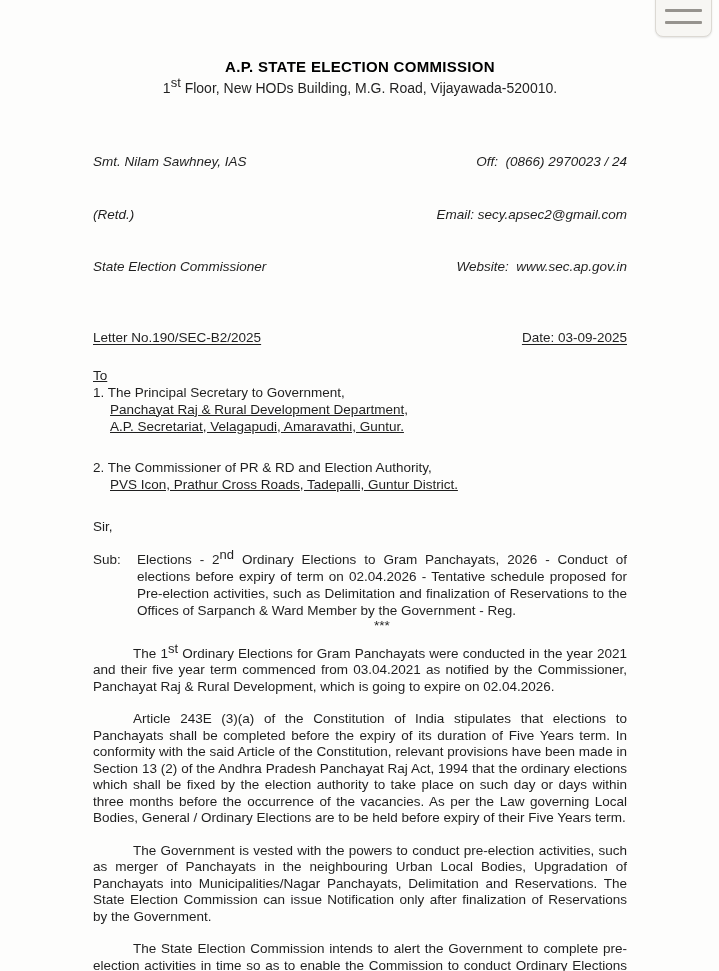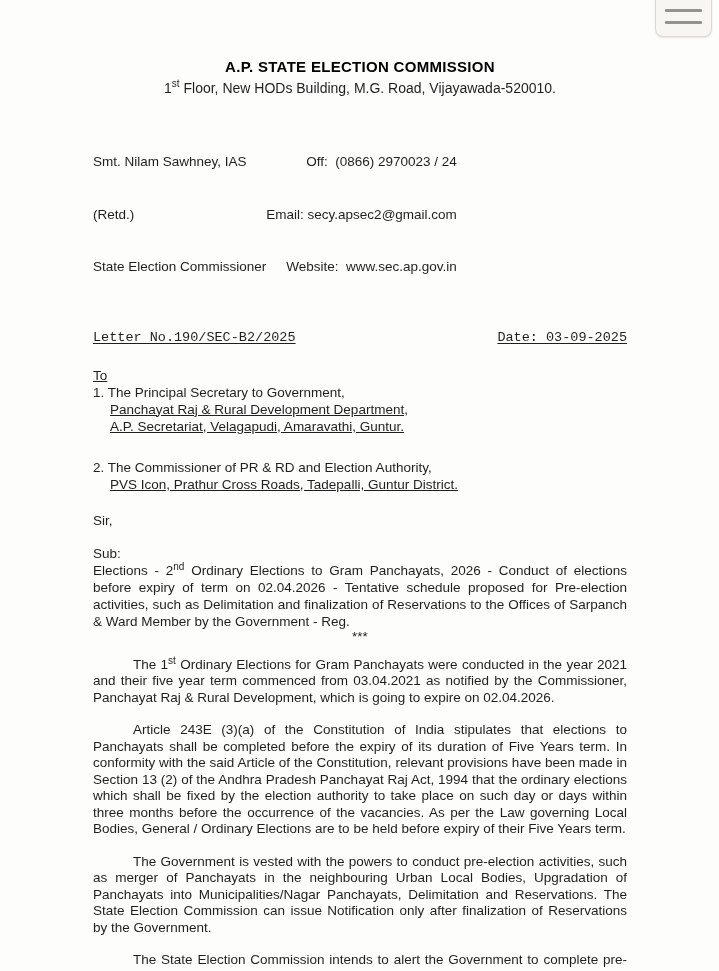--- a/index.html
+++ b/index.html
@@ -53,61 +53,61 @@
     color: #000000;
   }
   .doc-address {
     text-align: center;
     font-size: 14px;
     margin-top: 5px;
   }
 
   .contact-row {
     display: flex;
-    justify-content: flex-start;
+    justify-content: space-between;
     margin-top: 21px;
     line-height: 17.5px;
+    font-style: italic;
   }
   .contact-row div { white-space: pre; }
   .contact-right { text-align: right; }
 
   .ref-row {
     display: flex;
     justify-content: space-between;
     margin-top: 18px;
   }
-  .underlined { text-decoration: underline; text-underline-offset: 2px; font-family: Liberation Mono, monospace; }
+  .underlined { text-decoration: underline; text-underline-offset: 2px; }
 
   .to-label { margin-top: 21px; text-decoration: underline; }
   .addressee .cont { padding-left: 17px; text-decoration: underline; }
   .addressee-2 { margin-top: 24px; }
 
-  .salutation { margin-top: 19px; }
+  .salutation { margin-top: 25px; }
 
   .subject {
     display: flex;
     margin-top: 16px;
-    flex-direction: column;
   }
   .subject-label { width: 44px; flex: none; }
   .subject-body { flex: 1; }
   .subject-text { text-align: justify; }
   .subject-sep { text-align: center; line-height: 14px; }
 
   .para {
     text-align: justify;
     text-indent: 40px;
     line-height: 16.5px;
     margin: 0;
   }
   .para-1 { margin-top: 13px; }
   .para-2, .para-3, .para-4 { margin-top: 16px; }
 
   sup {
-    font-size: 10px;
+    font-size: 13px;
     line-height: 0;
     vertical-align: super;
   }
 </style>
 </head>
 <body>
 
 <button class="menu-btn" aria-label="Menu">
   <span class="menu-icon">
 

